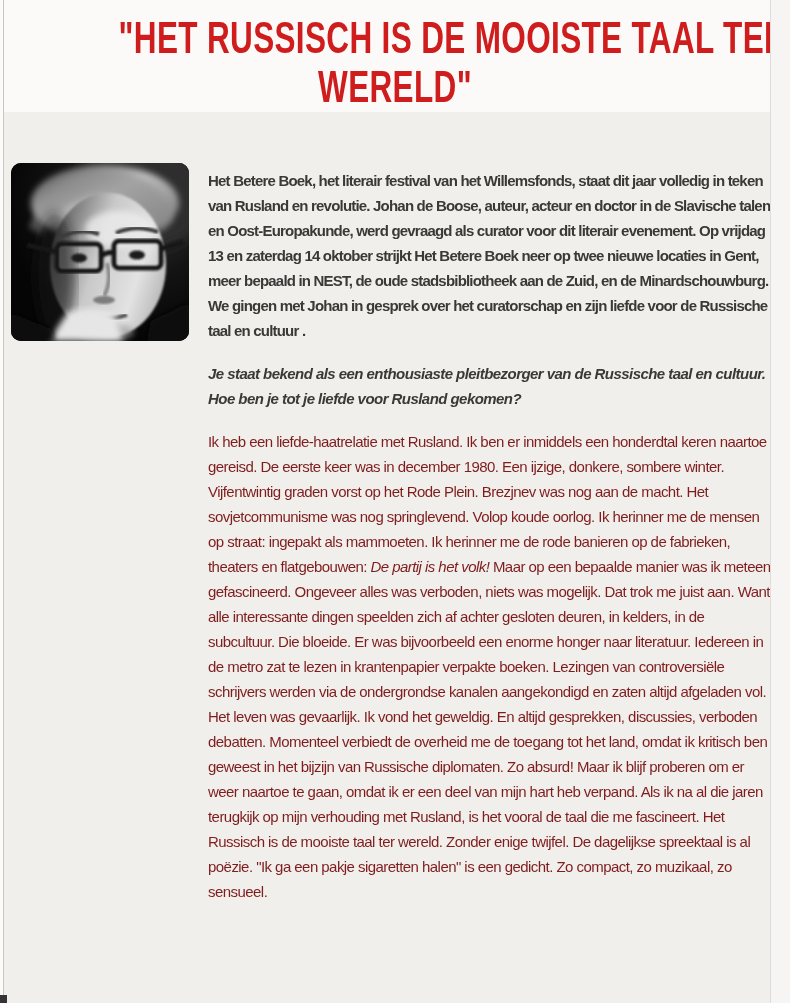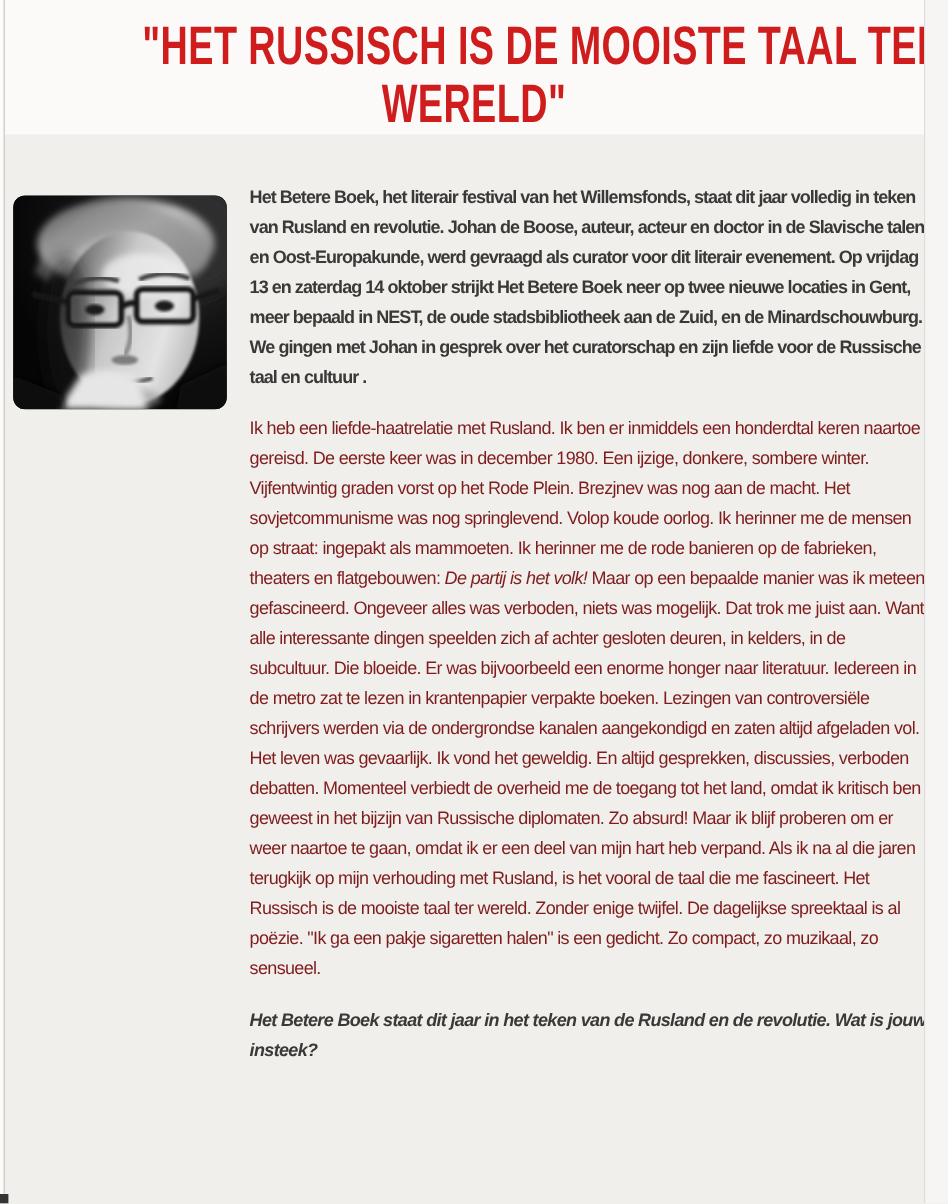--- a/index.html
+++ b/index.html
@@ -43,21 +43,21 @@
     white-space:nowrap;
   }
   .photo {
     position:absolute; left:11px; top:163px;
     width:178px; height:178px;
     border-radius:10px; overflow:hidden;
     background:#0a0a0a;
   }
   .photo svg { display:block; }
   .content {
-    position:absolute; left:208px; top:152px; width:564px;
+    position:absolute; left:208px; top:168px; width:564px;
   }
   .content p {
     margin:0 0 18px 0;
     font-size:15px;
     line-height:25px;
     letter-spacing:-0.55px;
   }
   p.intro {
     font-weight:bold;
     letter-spacing:-0.8px;
@@ -137,15 +137,15 @@
     <path d="M74,153 Q95,159 116,152" stroke="#4f4f4f" stroke-width="3.5" fill="none" filter="url(#soft1)"></path>
     <ellipse cx="95" cy="169" rx="28" ry="9" fill="#9d9d9d" opacity="0.7" filter="url(#soft3)"></ellipse>
     <path d="M38,178 L56,150 Q82,140 104,152 L112,178 Z" fill="#e6e6e6" filter="url(#soft3)"></path>
     <path d="M0,178 L0,150 L40,166 L44,178 Z" fill="#0d0d0d" filter="url(#soft3)"></path>
     <path d="M178,178 L178,140 L140,158 L136,178 Z" fill="#101010" filter="url(#soft3)"></path>
   </svg>
 </div>
 
 <div class="content">
   <p class="intro">Het Betere Boek, het literair festival van het Willemsfonds, staat dit jaar volledig in teken van Rusland en revolutie. Johan de Boose, auteur, acteur en doctor in de Slavische talen en Oost-Europakunde, werd gevraagd als curator voor dit literair evenement. Op vrijdag 13 en zaterdag 14 oktober strijkt Het Betere Boek neer op twee nieuwe locaties in Gent, meer bepaald in NEST, de oude stadsbibliotheek aan de Zuid, en de Minardschouwburg. We gingen met Johan in gesprek over het curatorschap en zijn liefde voor de Russische taal en cultuur .</p>
+  <p class="question">Je staat bekend als een enthousiaste pleitbezorger van de Russische taal en cultuur. Hoe ben je tot je liefde voor Rusland gekomen?</p>
   <p class="body-text"><span>Ik heb een liefde-haatrelatie met Rusland. Ik ben er inmiddels een honderdtal keren naartoe gereisd. De eerste keer was in december 1980. Een ijzige, donkere, sombere winter. Vijfentwintig graden vorst op het Rode Plein. Brezjnev was nog aan de macht. Het sovjetcommunisme was nog springlevend. Volop koude oorlog. Ik herinner me de mensen op straat: ingepakt als mammoeten. Ik herinner me de rode banieren op de fabrieken, theaters en flatgebouwen: </span><em>De partij is het volk!</em><span> Maar op een bepaalde manier was ik meteen gefascineerd. Ongeveer alles was verboden, niets was mogelijk. Dat trok me juist aan. Want alle interessante dingen speelden zich af achter gesloten deuren, in kelders, in de subcultuur. Die bloeide. Er was bijvoorbeeld een enorme honger naar literatuur. Iedereen in de metro zat te lezen in krantenpapier verpakte boeken. Lezingen van controversiële schrijvers werden via de ondergrondse kanalen aangekondigd en zaten altijd afgeladen vol. Het leven was gevaarlijk. Ik vond het geweldig. En altijd gesprekken, discussies, verboden debatten. Momenteel verbiedt de overheid me de toegang tot het land, omdat ik kritisch ben geweest in het bijzijn van Russische diplomaten. Zo absurd! Maar ik blijf proberen om er weer naartoe te gaan, omdat ik er een deel van mijn hart heb verpand. Als ik na al die jaren terugkijk op mijn verhouding met Rusland, is het vooral de taal die me fascineert. Het Russisch is de mooiste taal ter wereld. Zonder enige twijfel. De dagelijkse spreektaal is al poëzie. "Ik ga een pakje sigaretten halen" is een gedicht. Zo compact, zo muzikaal, zo sensueel.</span></p>
-  <p class="question">Het Betere Boek staat dit jaar in het teken van de Rusland en de revolutie. Wat is jouw insteek?</p>
 </div>
 
 </body></html>

